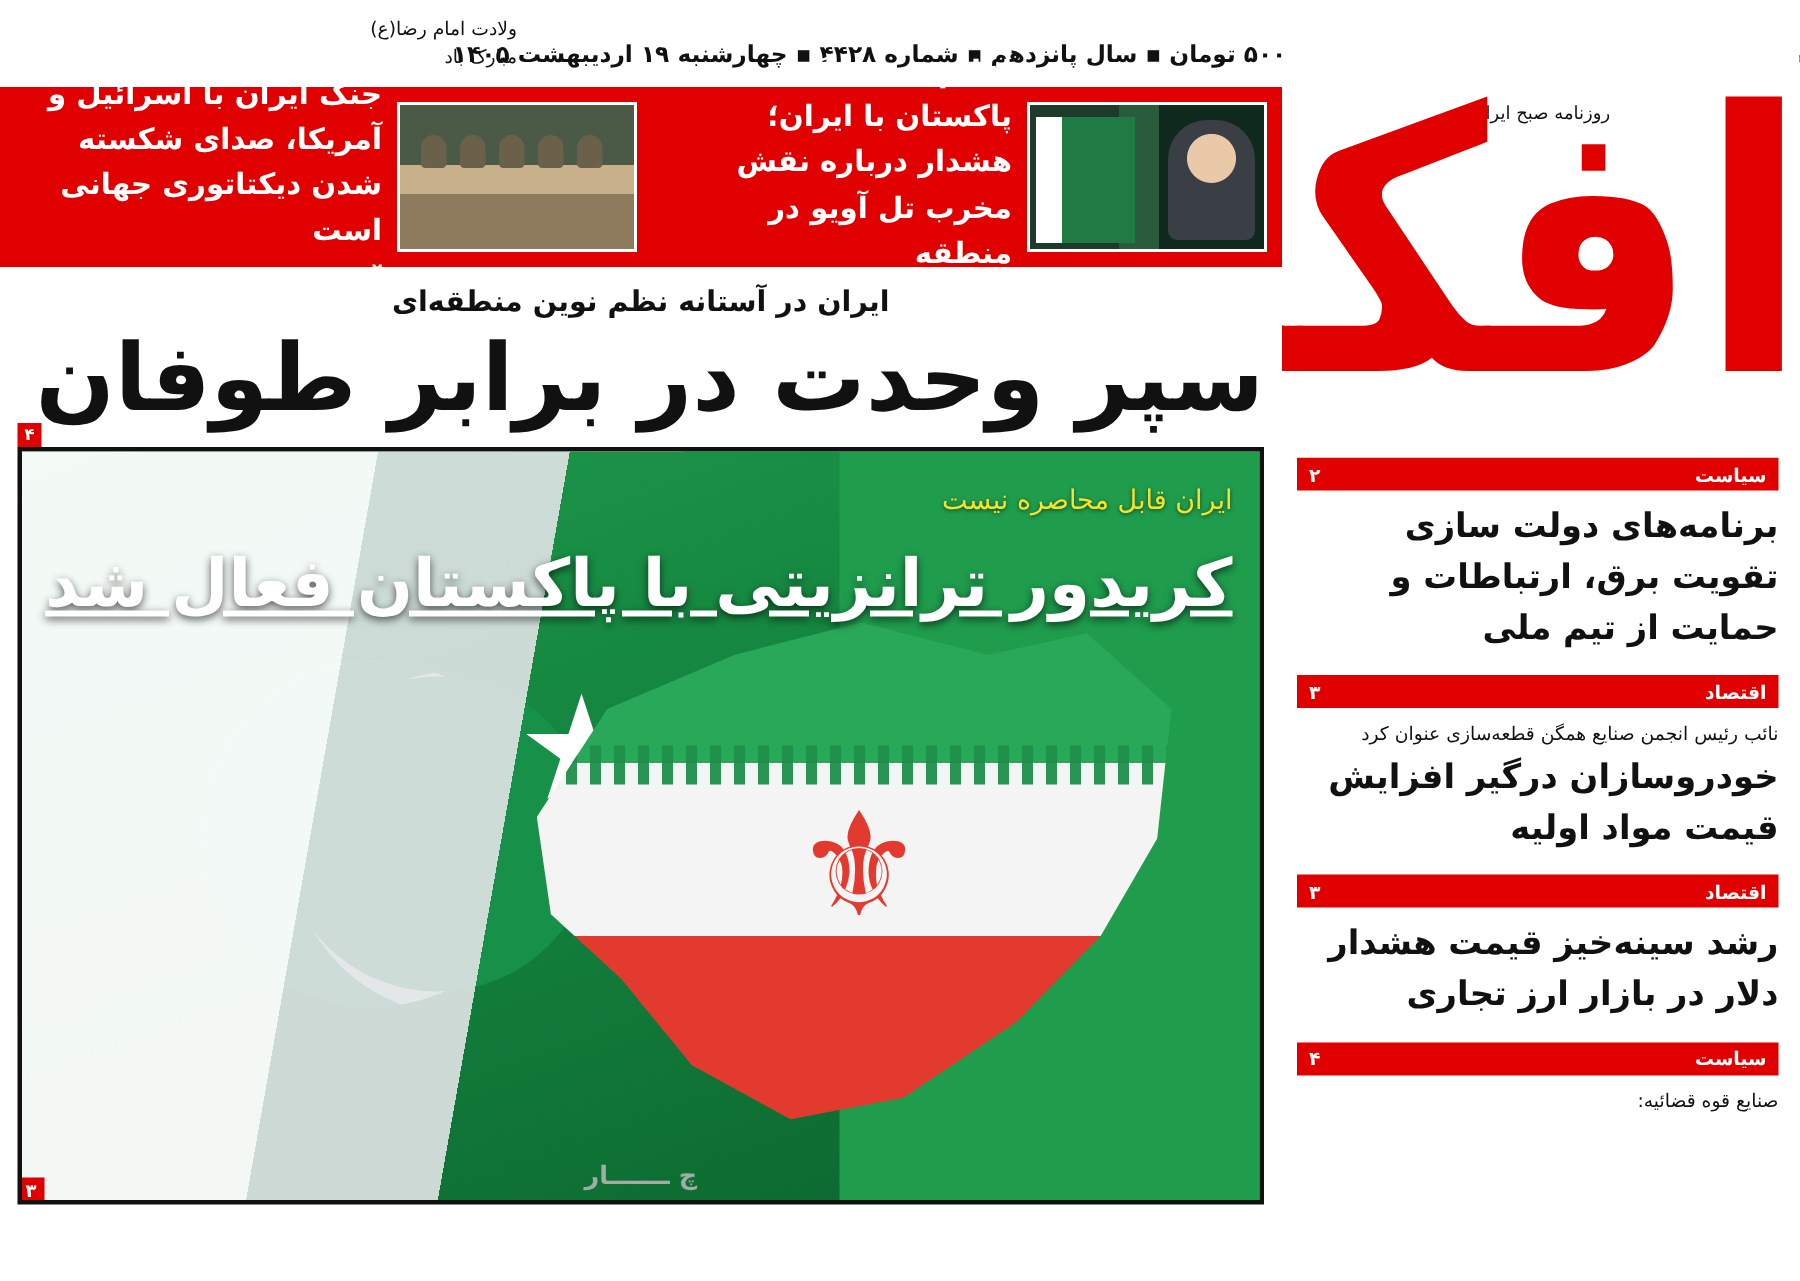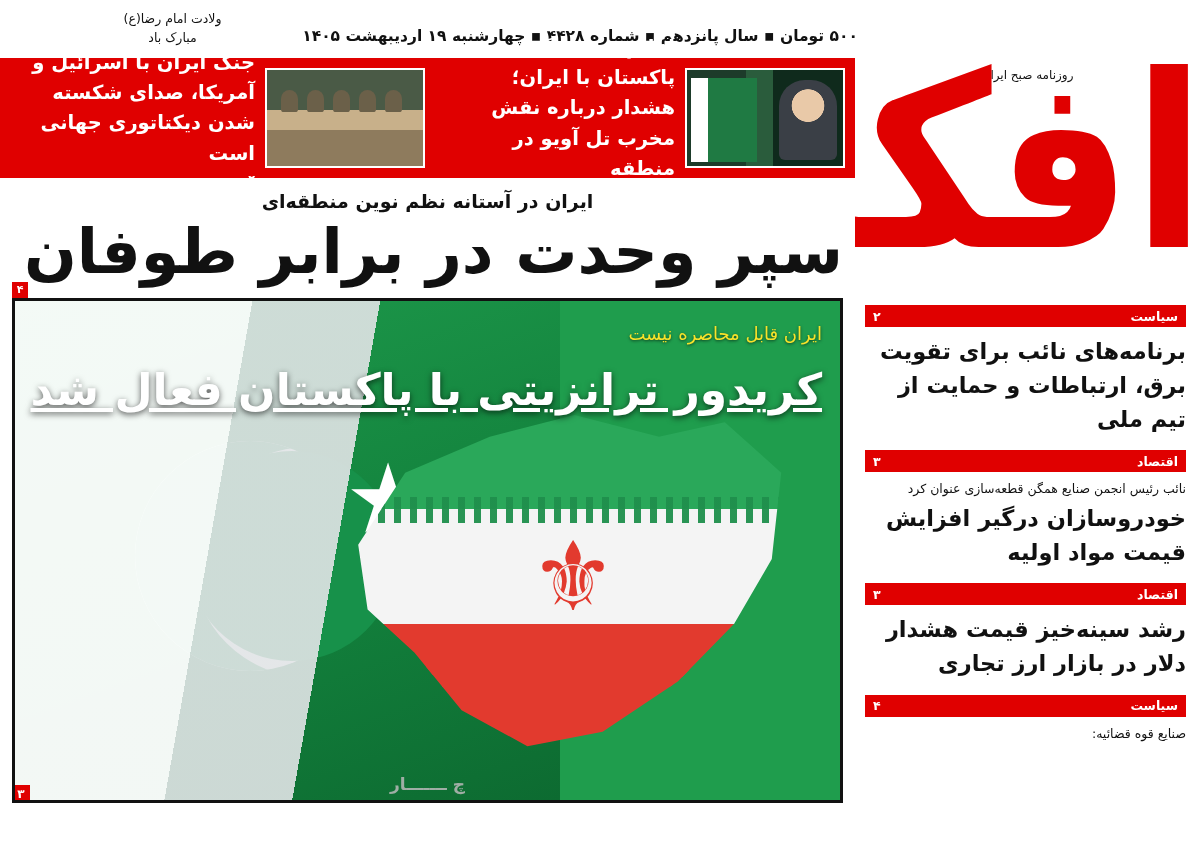--- a/index.html
+++ b/index.html
@@ -39,21 +39,20 @@
     color: #111;
     letter-spacing: 0px;
     white-space: nowrap;
     font-weight: 600;
     direction: rtl;
   }
 
   .masthead-right-info {
     width: 345px;
     height: 58px;
-    text-align: center;
     padding-top: 10px;
     direction: rtl;
   }
   .occasion {
     font-size: 12.5px;
     color: #111;
     line-height: 1.5;
   }
 
   
@@ -456,21 +455,21 @@
     </div>
   </div>
 
   <div class="sidebar">
 
     <div class="side-item">
       <div class="side-bar-head">
         <span class="side-cat">سیاست</span>
         <span class="side-page">۲</span>
       </div>
-      <div class="side-title">برنامه‌های نائب برای تقویت برق، ارتباطات و حمایت از تیم ملی</div>
+      <div class="side-title">برنامه‌های دولت سازی تقویت برق، ارتباطات و حمایت از تیم ملی</div>
     </div>
 
     <div class="side-item">
       <div class="side-bar-head">
         <span class="side-cat">اقتصاد</span>
         <span class="side-page">۳</span>
       </div>
       <div class="side-kicker">نائب رئیس انجمن صنایع همگن قطعه‌سازی عنوان کرد</div>
       <div class="side-title">خودروسازان درگیر افزایش قیمت مواد اولیه</div>
     </div>

